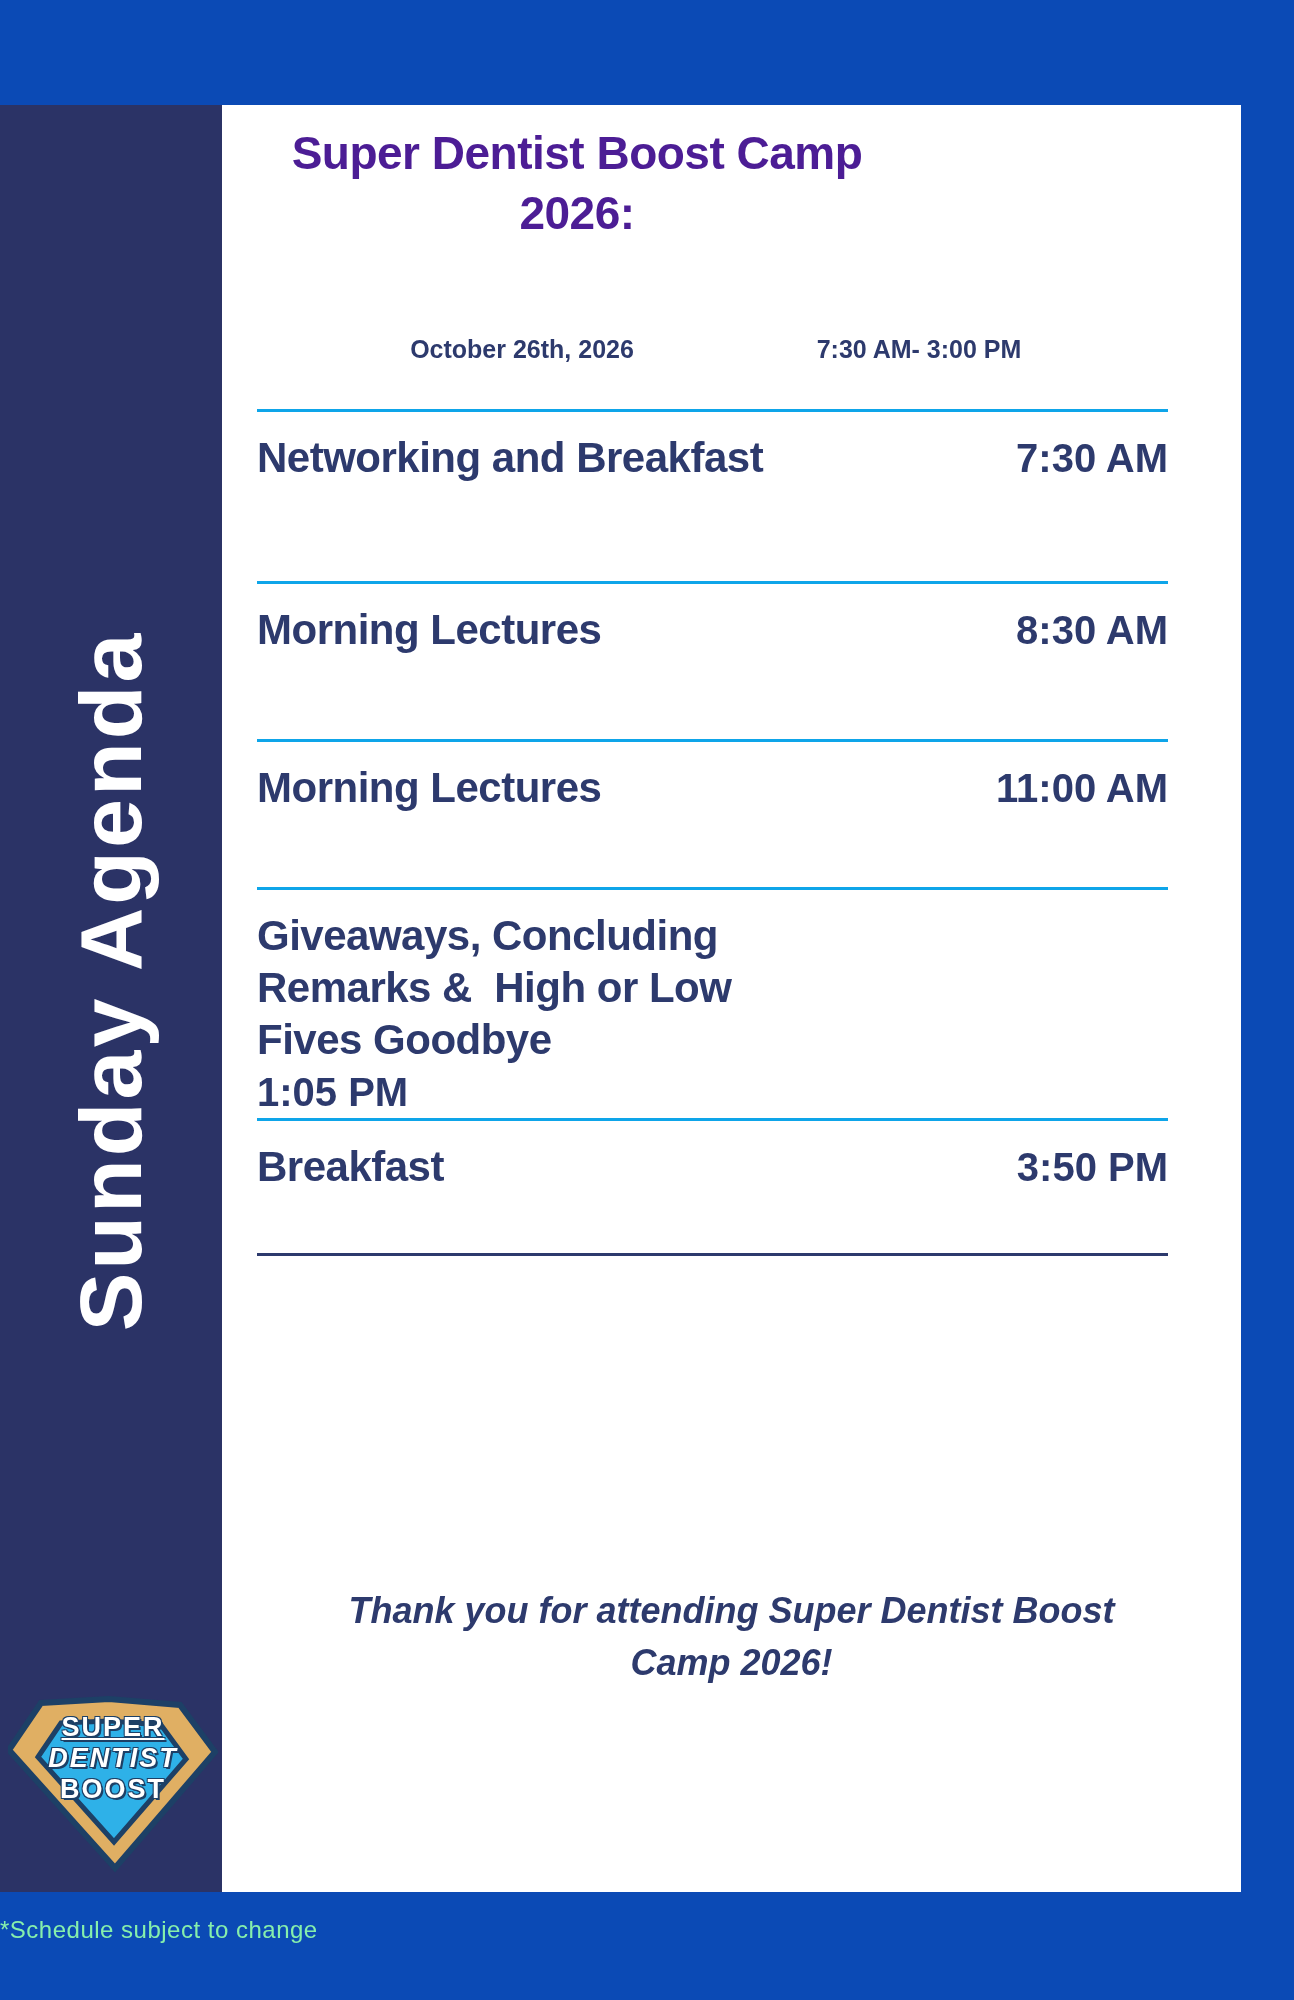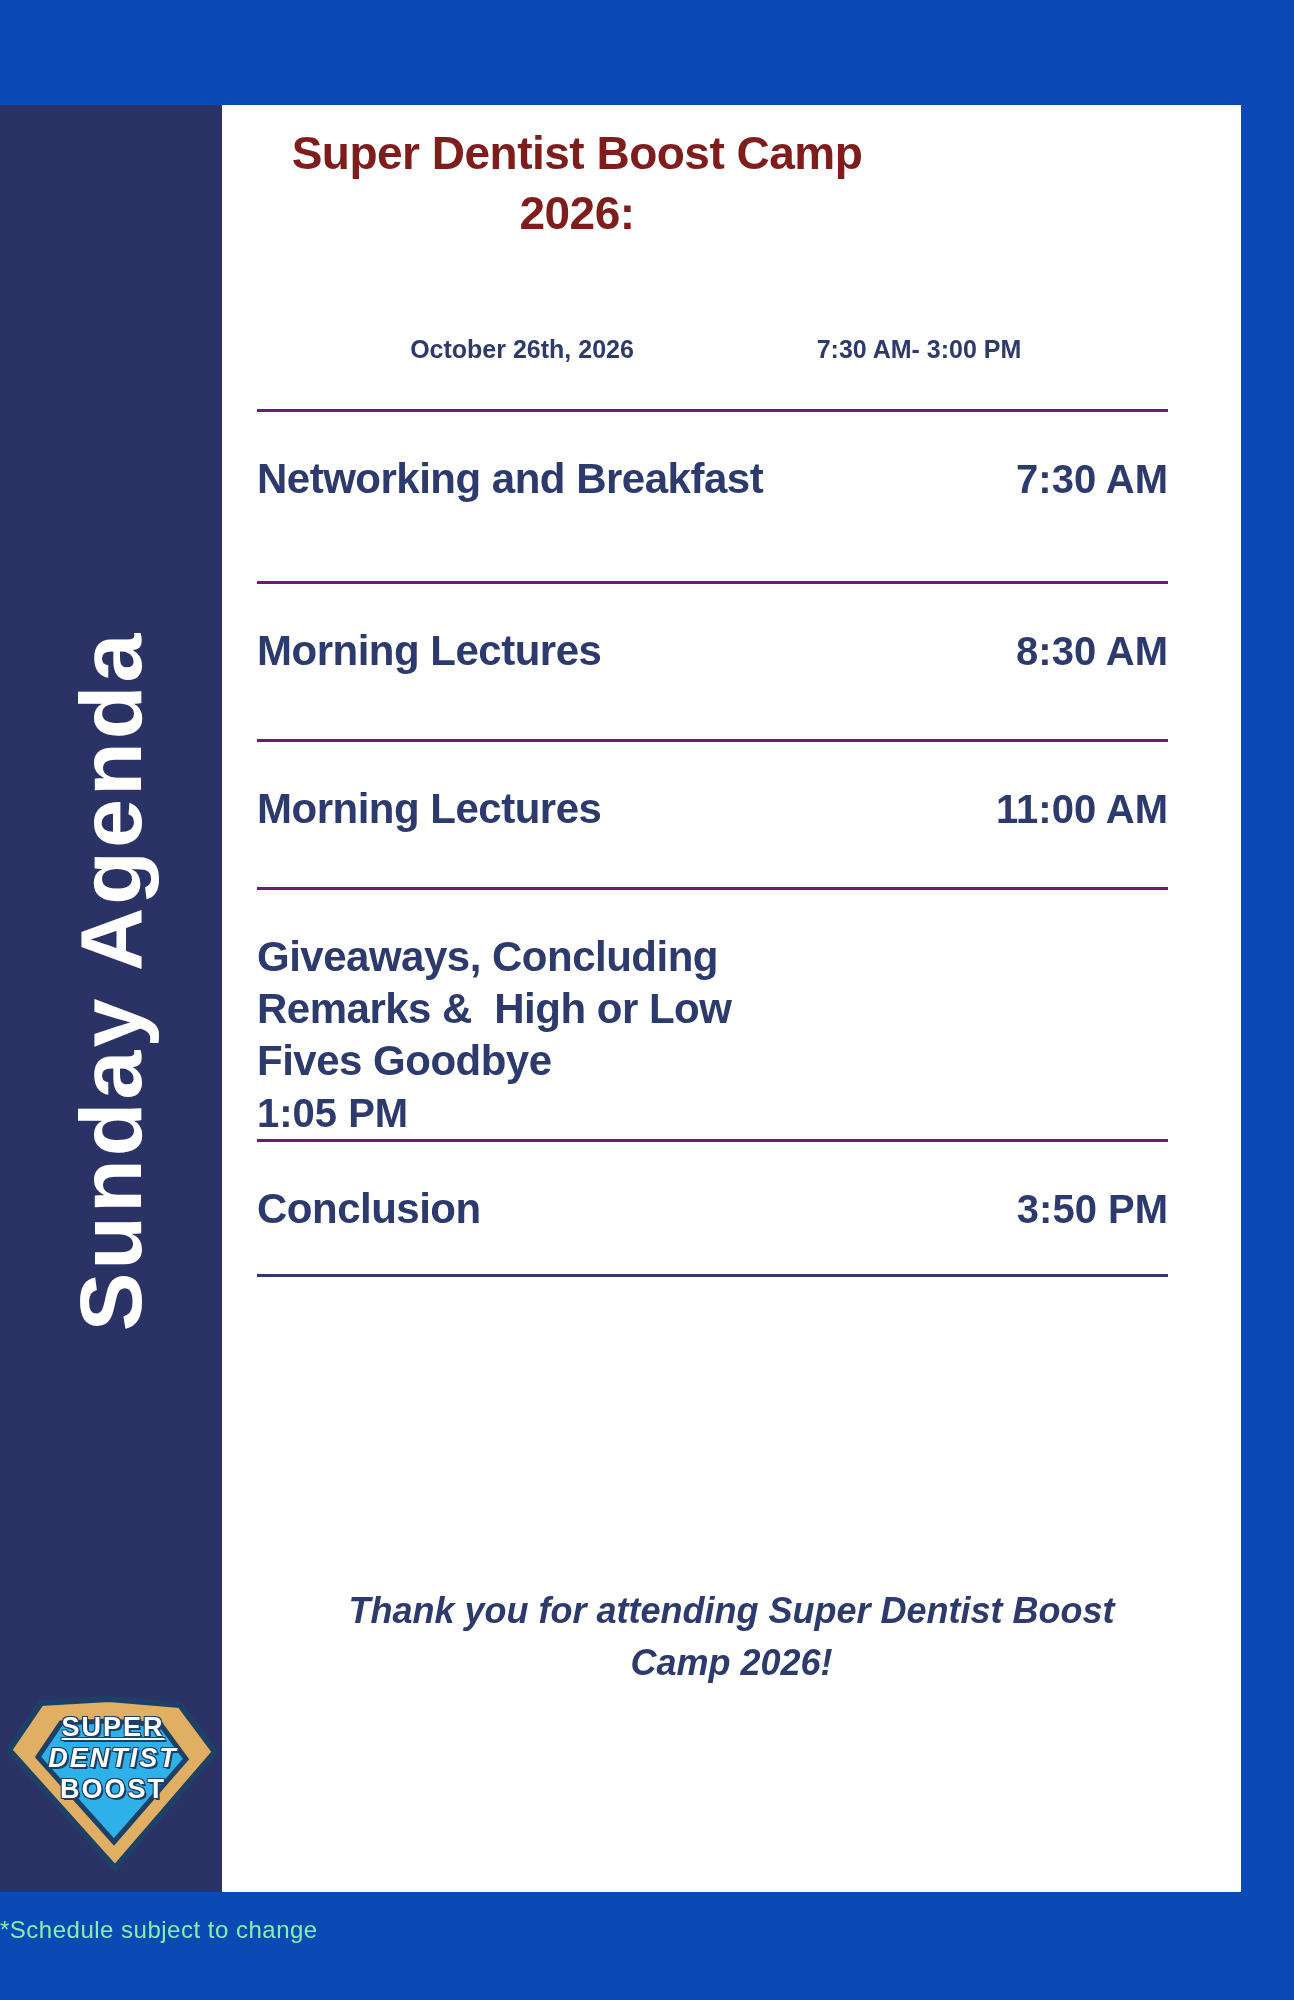--- a/index.html
+++ b/index.html
@@ -39,37 +39,37 @@
   .logo-text.l1{top:22px;text-decoration:underline;}
   .logo-text.l2{top:53px;font-style:italic;}
   .logo-text.l3{top:84px;}
   
   .panel{
     position:absolute;left:222px;top:105px;width:1019px;height:1787px;
     background:#ffffff;
   }
   .title{
     position:absolute;left:30px;top:18px;width:650px;
-    text-align:center;color:#7f1d1d;
+    text-align:center;color:#4c1d95;
     font-size:46px;line-height:60px;font-weight:800;letter-spacing:-0.5px;
   }
   .meta{
     position:absolute;top:227px;
     color:#2d3a6d;font-size:25px;line-height:34px;font-weight:700;
     white-space:nowrap;transform:translateX(-50%);
   }
   .meta.date{left:300px;}
   .meta.time{left:697px;}
   .schedule{
     position:absolute;left:35px;top:304px;width:911px;
   }
   .row{
     box-sizing:border-box;
-    border-top:3px solid #701a75;
-    padding-top:41px;
+    border-top:3px solid #0ea5e9;
+    padding-top:20px;
     display:flex;justify-content:space-between;align-items:flex-start;
   }
   .row-label{
     max-width:520px;
     color:#2d3a6d;font-size:42px;line-height:52px;font-weight:700;
     letter-spacing:-0.5px;white-space:pre-wrap;
   }
   .row-time{
     color:#2d3a6d;font-size:40px;line-height:52px;font-weight:700;
     white-space:nowrap;text-align:right;
@@ -129,21 +129,21 @@
     </div>
     <div class="row r4">
       <div class="row-label">Morning Lectures</div>
       <div class="row-time">11:00 AM</div>
     </div>
     <div class="row r5">
       <div class="row-label">Giveaways, Concluding Remarks &amp;  High or Low Fives Goodbye</div>
       <div class="row-time">1:05 PM</div>
     </div>
     <div class="row r6">
-      <div class="row-label">Conclusion</div>
+      <div class="row-label">Breakfast</div>
       <div class="row-time">3:50 PM</div>
     </div>
     <div class="end-line"></div>
   </div>
 
   <div class="thanks">Thank you for attending Super Dentist Boost Camp 2026!</div>
 </div>
 
 <div class="footer-note">*Schedule subject to change</div>
 

